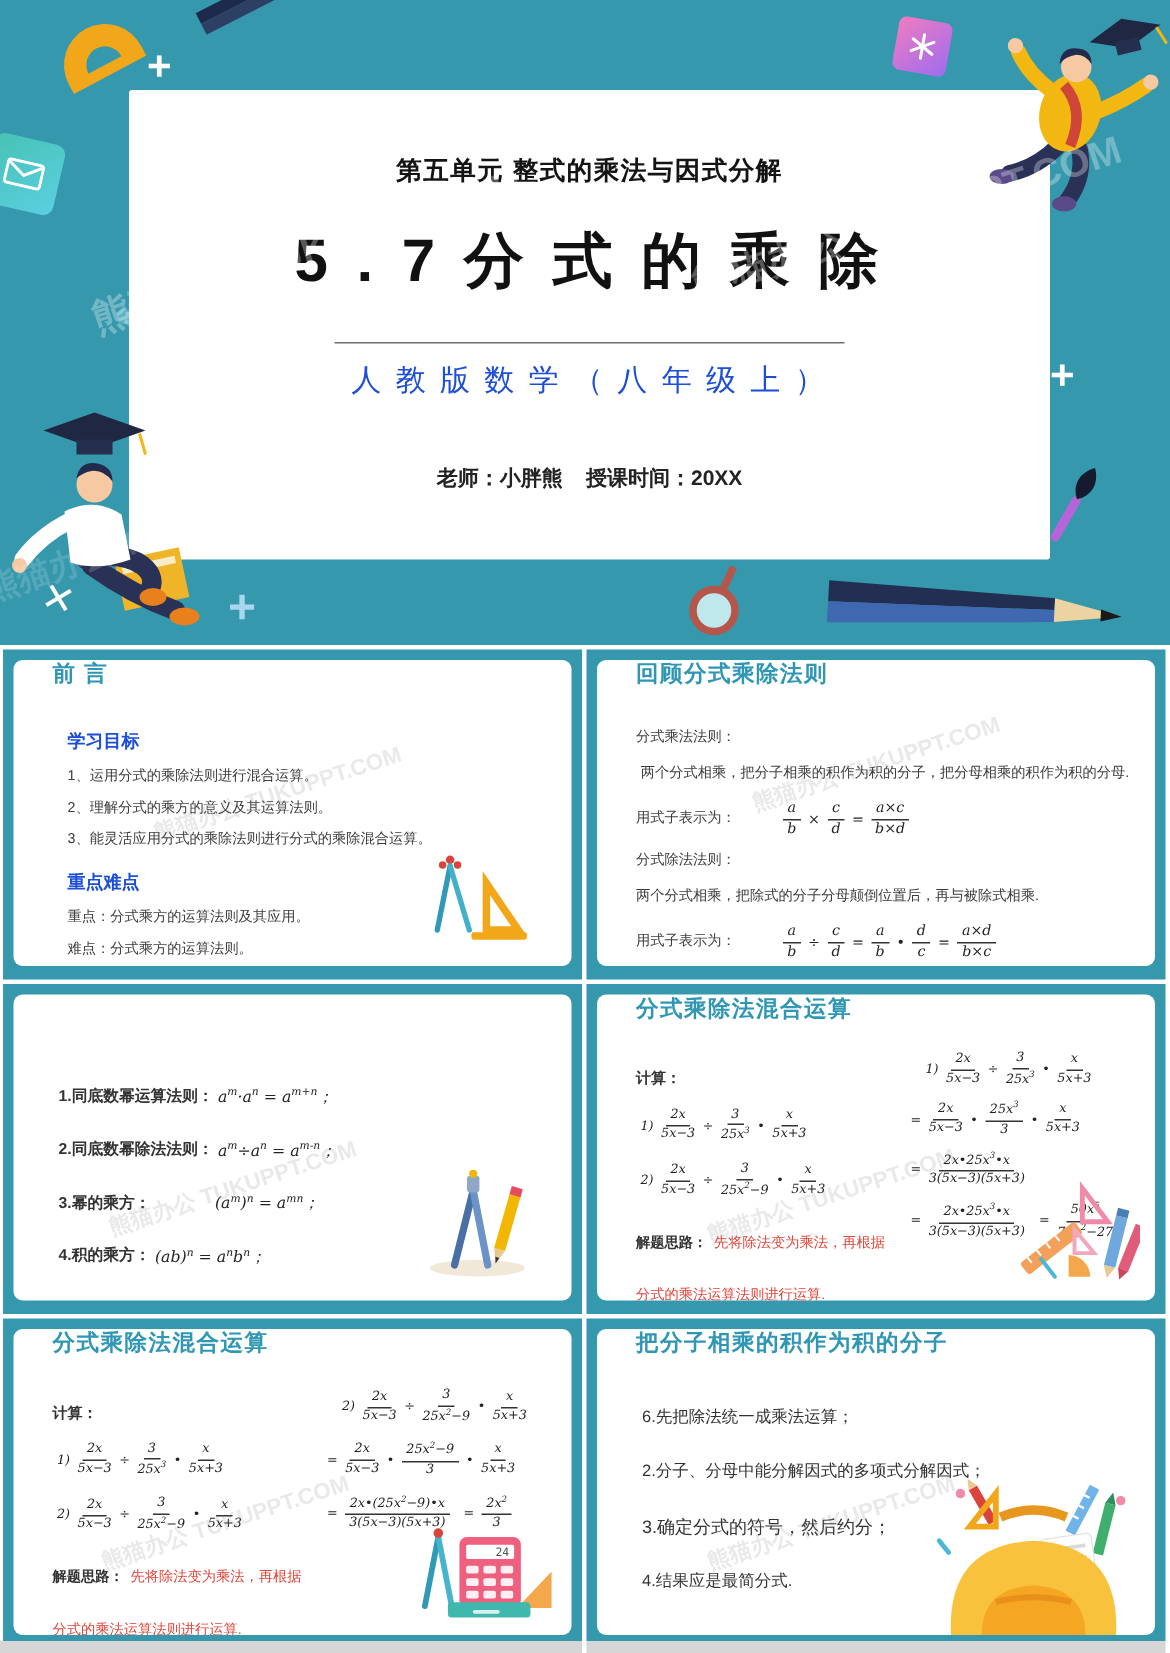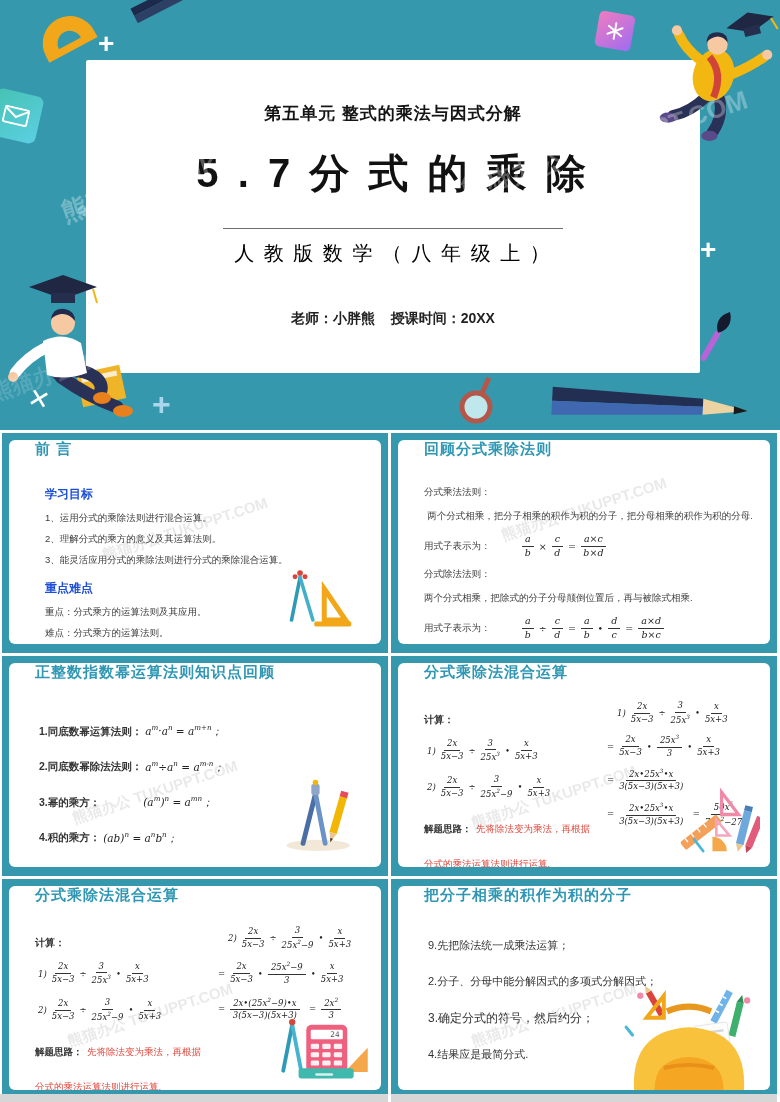--- a/index.html
+++ b/index.html
@@ -7,21 +7,21 @@
     width:780px;height:1102px;position:relative;overflow:hidden;background:#ffffff;
     font-family:"Liberation Sans","DejaVu Sans",sans-serif;
     -webkit-font-smoothing:antialiased;
   }
   
   .cover{position:absolute;left:0;top:0;width:780px;height:430px;background:#3598ad;overflow:hidden;}
   .cover-card{position:absolute;left:86px;top:60px;width:614px;height:313px;background:#ffffff;border-radius:2px;}
   .unit-line{position:absolute;left:0;top:42px;width:100%;text-align:center;font-size:17px;font-weight:bold;color:#141414;letter-spacing:1px;}
   .main-title{position:absolute;left:0;top:86px;width:100%;text-align:center;font-size:40px;font-weight:bold;color:#111;letter-spacing:4px;white-space:pre;}
   .divider{position:absolute;left:137px;top:168px;width:340px;height:1px;background:#6f6f6f;}
-  .subtitle{position:absolute;left:0;top:180px;width:100%;text-align:center;font-size:20px;font-weight:500;color:#000000;letter-spacing:2px;white-space:pre;}
+  .subtitle{position:absolute;left:0;top:180px;width:100%;text-align:center;font-size:20px;font-weight:500;color:#1d4ed8;letter-spacing:2px;white-space:pre;}
   .teacher-line{position:absolute;left:0;top:250px;width:100%;text-align:center;font-size:14px;font-weight:bold;color:#222;white-space:pre;}
   
   .dec{position:absolute;}
   .plus{font-weight:bold;line-height:1;}
   .wm{position:absolute;transform:rotate(-18deg);font-weight:bold;white-space:nowrap;pointer-events:none;}
   .wm-white{color:rgba(255,255,255,.30);font-size:26px;}
   .wm-faint{color:rgba(255,255,255,.16);font-size:22px;}
   .wm-gray{color:rgba(110,110,110,.15);font-size:15px;}
   
   .cell{position:absolute;width:386px;height:220px;background:#3598ad;}
@@ -229,21 +229,20 @@
             </span>
           </span>
       </div>
     </div>
     <div class="wm wm-gray" style="left:100px;top:60px;">熊猫办公 TUKUPPT.COM</div>
   </div>
 </div>
 
 <div class="cell" style="left:2px;top:656px;">
   <div class="card">
-    <div class="slide-title">正整数指数幂运算法则知识点回顾</div>
     <div style="position:absolute;left:30px;top:50px;right:110px;">
       <div class="math-row" style="margin:10px 0 20px;">
         <span class="body-text bold-dark" style="font-size:10.5px;">1.同底数幂运算法则：</span>
         <span class="mline m105 red">
             <span class="mtok">a<sup>m</sup>·a<sup>n</sup> = a<sup>m+n</sup>；</span>
           </span>
       </div>
       <div class="math-row" style="margin:0 0 20px;">
         <span class="body-text bold-dark" style="font-size:10.5px;">2.同底数幂除法法则：</span>
         <span class="mline m105 red">
@@ -524,21 +523,21 @@
       <rect x="66" y="92" width="28" height="4" rx="2" fill="#ffffff" opacity=".8"></rect>
     </svg>
     <div class="wm wm-gray" style="left:55px;top:120px;">熊猫办公 TUKUPPT.COM</div>
   </div>
 </div>
 
 <div class="cell" style="left:391px;top:879px;">
   <div class="card">
     <div class="slide-title">把分子相乘的积作为积的分子</div>
     <div style="position:absolute;left:30px;top:52px;right:120px;">
-      <p class="body-text" style="font-size:11px;margin:0 0 21px;color:#333;">9.先把除法统一成乘法运算；</p>
+      <p class="body-text" style="font-size:11px;margin:0 0 21px;color:#333;">6.先把除法统一成乘法运算；</p>
       <p class="body-text" style="font-size:11px;margin:0 0 21px;color:#333;white-space:nowrap;">2.分子、分母中能分解因式的多项式分解因式；</p>
       <p class="body-text" style="font-size:12px;margin:0 0 21px;color:#333;">3.确定分式的符号，然后约分；</p>
       <p class="body-text" style="font-size:11px;margin:0;color:#333;">4.结果应是最简分式.</p>
     </div>
     <svg class="icon-br" style="right:6px;bottom:0px;" width="150" height="110" viewBox="0 0 180 140">
       <g transform="rotate(-30 54 34)">
           <rect x="46" y="10" width="8" height="34" fill="#d9453a"></rect>
           <polygon points="46,10 54,10 50,1" fill="#e8c98f"></polygon>
         </g>
       <path d="M36 48 L58 20 L58 48 Z" fill="none" stroke="#f2a71b" stroke-width="5"></path>

